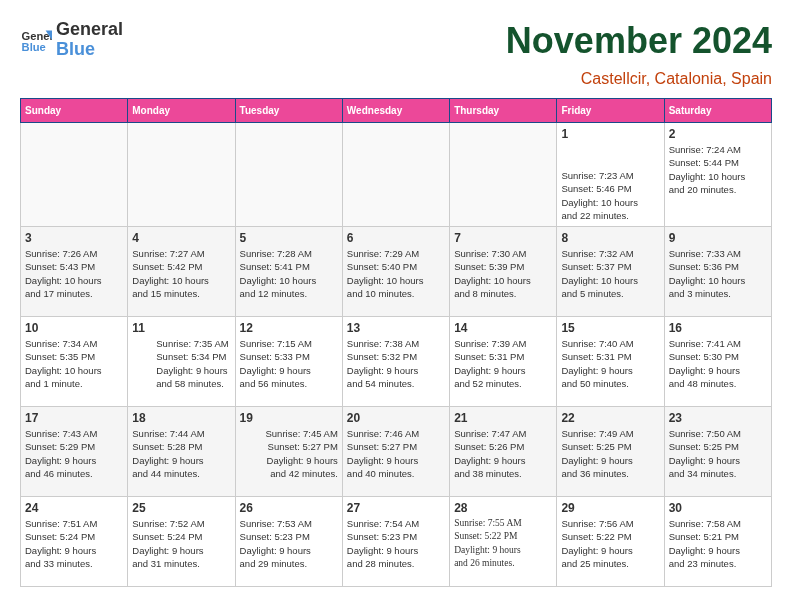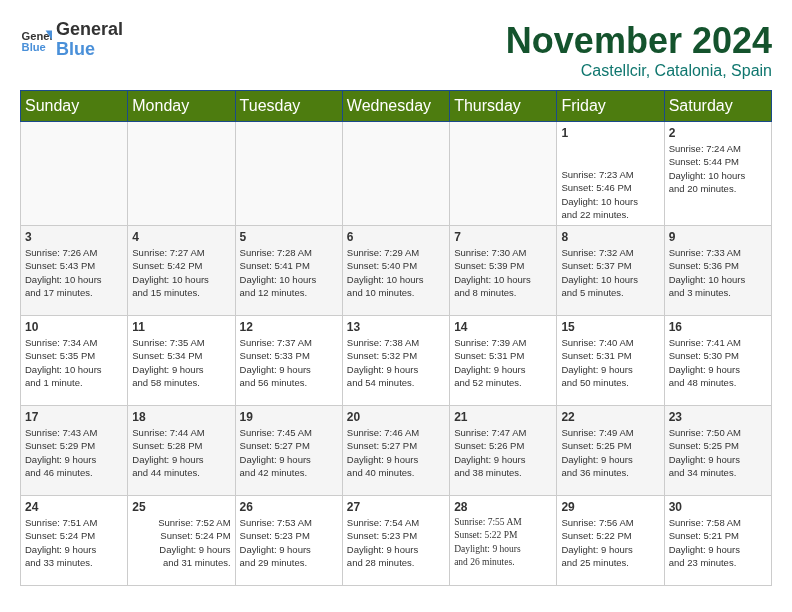--- a/index.html
+++ b/index.html
@@ -37,32 +37,33 @@
     .title-block {
       text-align: right;
     }
     .month-year {
       font-size: 36px;
       font-weight: bold;
       color: #14532d;
     }
     .location {
       font-size: 16px;
-      color: #0f766e;
+      color: #c2410c;
+      margin-top: 8px;
     }
     table {
       width: 100%;
       border-collapse: collapse;
       table-layout: fixed;
     }
     thead th {
-      background: #4d7c0f;
+      background: #ec4899;
       color: #fff;
-      font-size: 16px;
-      font-weight: normal;
+      font-size: 10px;
+      font-weight: bold;
       padding: 6px 4px;
       text-align: left;
       border: 1px solid #1a4a8a;
     }
     tbody td {
       border: 1px solid #ccc;
       vertical-align: top;
       padding: 4px;
       font-size: 10px;
       color: #333;
@@ -197,28 +198,28 @@
       <tr>
         <td>
           <span class="day-number">10</span>
           <div class="day-info" style="white-space: pre-line;">Sunrise: 7:34 AM
 Sunset: 5:35 PM
 Daylight: 10 hours
 and 1 minute.</div>
         </td>
         <td>
           <span class="day-number">11</span>
-          <div class="day-info" style="white-space: pre-line;">Sunrise: 7:35 AM
+          <div class="day-info" style="white-space: pre-line; margin-left: 24px;">Sunrise: 7:35 AM
 Sunset: 5:34 PM
 Daylight: 9 hours
 and 58 minutes.</div>
         </td>
         <td>
           <span class="day-number">12</span>
-          <div class="day-info" style="white-space: pre-line;">Sunrise: 7:37 AM
+          <div class="day-info" style="white-space: pre-line;">Sunrise: 7:15 AM
 Sunset: 5:33 PM
 Daylight: 9 hours
 and 56 minutes.</div>
         </td>
         <td>
           <span class="day-number">13</span>
           <div class="day-info" style="white-space: pre-line;">Sunrise: 7:38 AM
 Sunset: 5:32 PM
 Daylight: 9 hours
 and 54 minutes.</div>
@@ -255,21 +256,21 @@
         </td>
         <td>
           <span class="day-number">18</span>
           <div class="day-info" style="white-space: pre-line;">Sunrise: 7:44 AM
 Sunset: 5:28 PM
 Daylight: 9 hours
 and 44 minutes.</div>
         </td>
         <td>
           <span class="day-number">19</span>
-          <div class="day-info" style="white-space: pre-line;">Sunrise: 7:45 AM
+          <div class="day-info" style="white-space: pre-line; text-align: right;">Sunrise: 7:45 AM
 Sunset: 5:27 PM
 Daylight: 9 hours
 and 42 minutes.</div>
         </td>
         <td>
           <span class="day-number">20</span>
           <div class="day-info" style="white-space: pre-line;">Sunrise: 7:46 AM
 Sunset: 5:27 PM
 Daylight: 9 hours
 and 40 minutes.</div>
@@ -299,21 +300,21 @@
       <tr>
         <td>
           <span class="day-number">24</span>
           <div class="day-info" style="white-space: pre-line;">Sunrise: 7:51 AM
 Sunset: 5:24 PM
 Daylight: 9 hours
 and 33 minutes.</div>
         </td>
         <td>
           <span class="day-number">25</span>
-          <div class="day-info" style="white-space: pre-line; text-align: right;">Sunrise: 7:52 AM
+          <div class="day-info" style="white-space: pre-line;">Sunrise: 7:52 AM
 Sunset: 5:24 PM
 Daylight: 9 hours
 and 31 minutes.</div>
         </td>
         <td>
           <span class="day-number">26</span>
           <div class="day-info" style="white-space: pre-line;">Sunrise: 7:53 AM
 Sunset: 5:23 PM
 Daylight: 9 hours
 and 29 minutes.</div>

